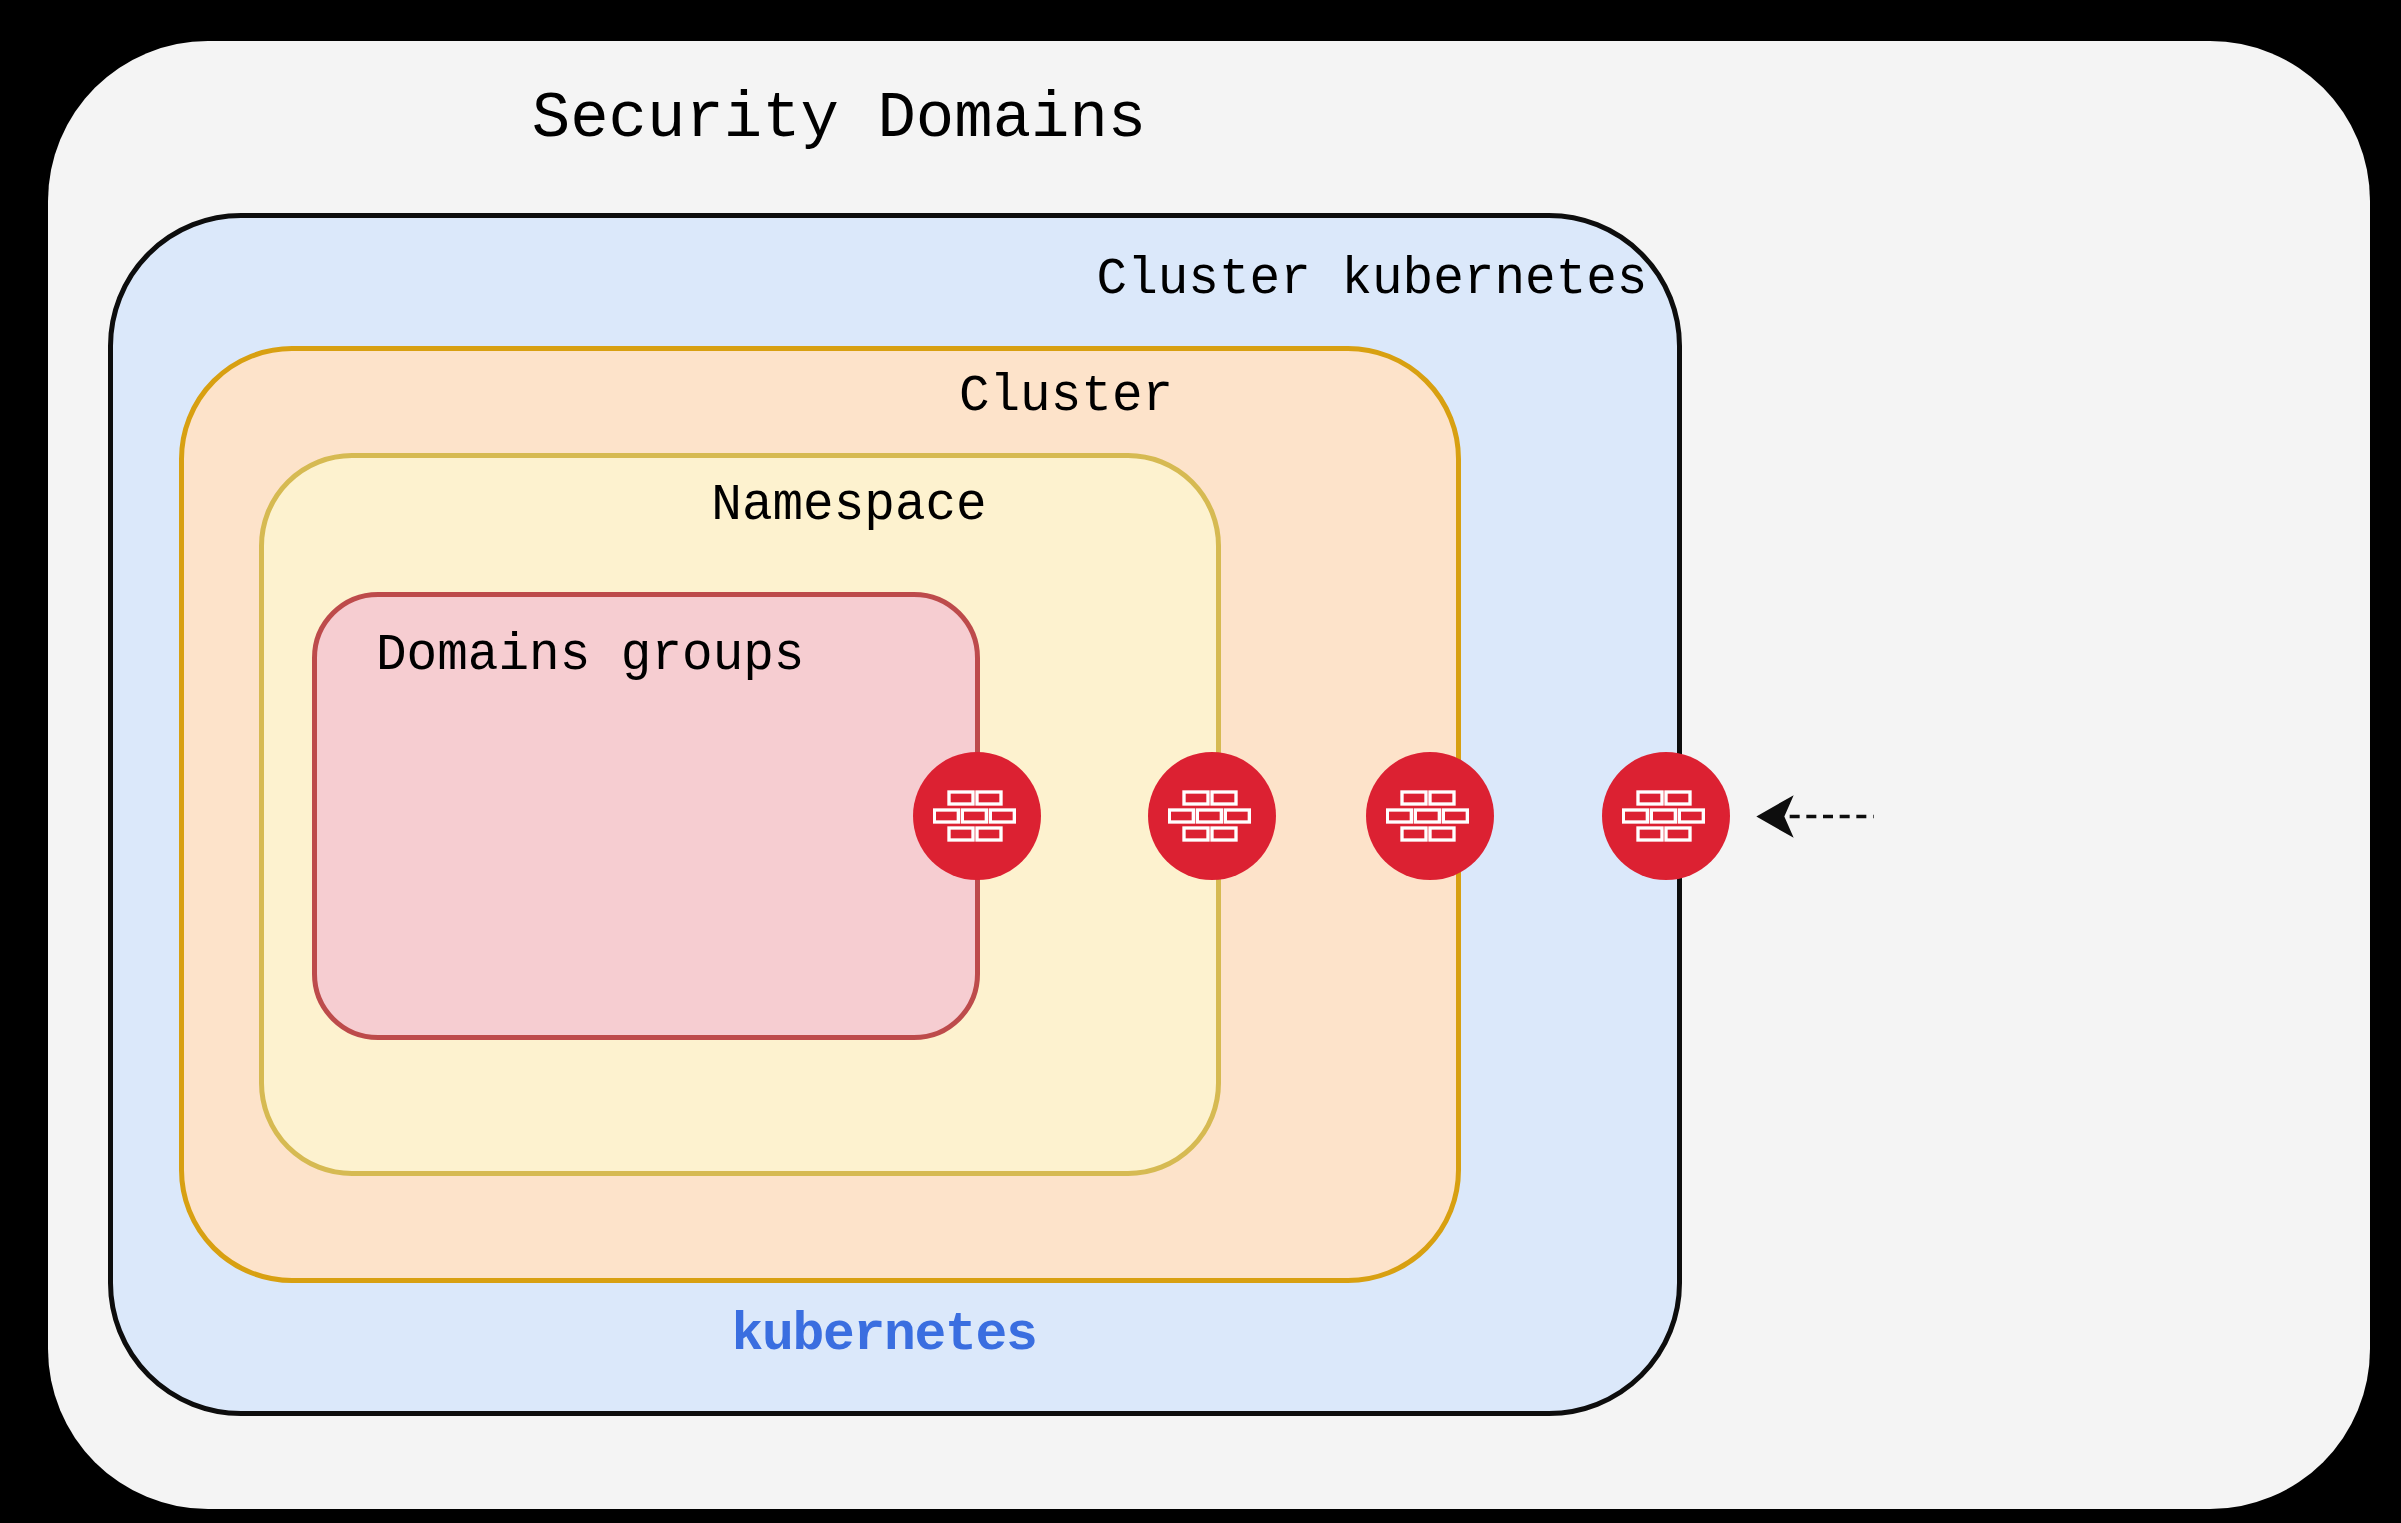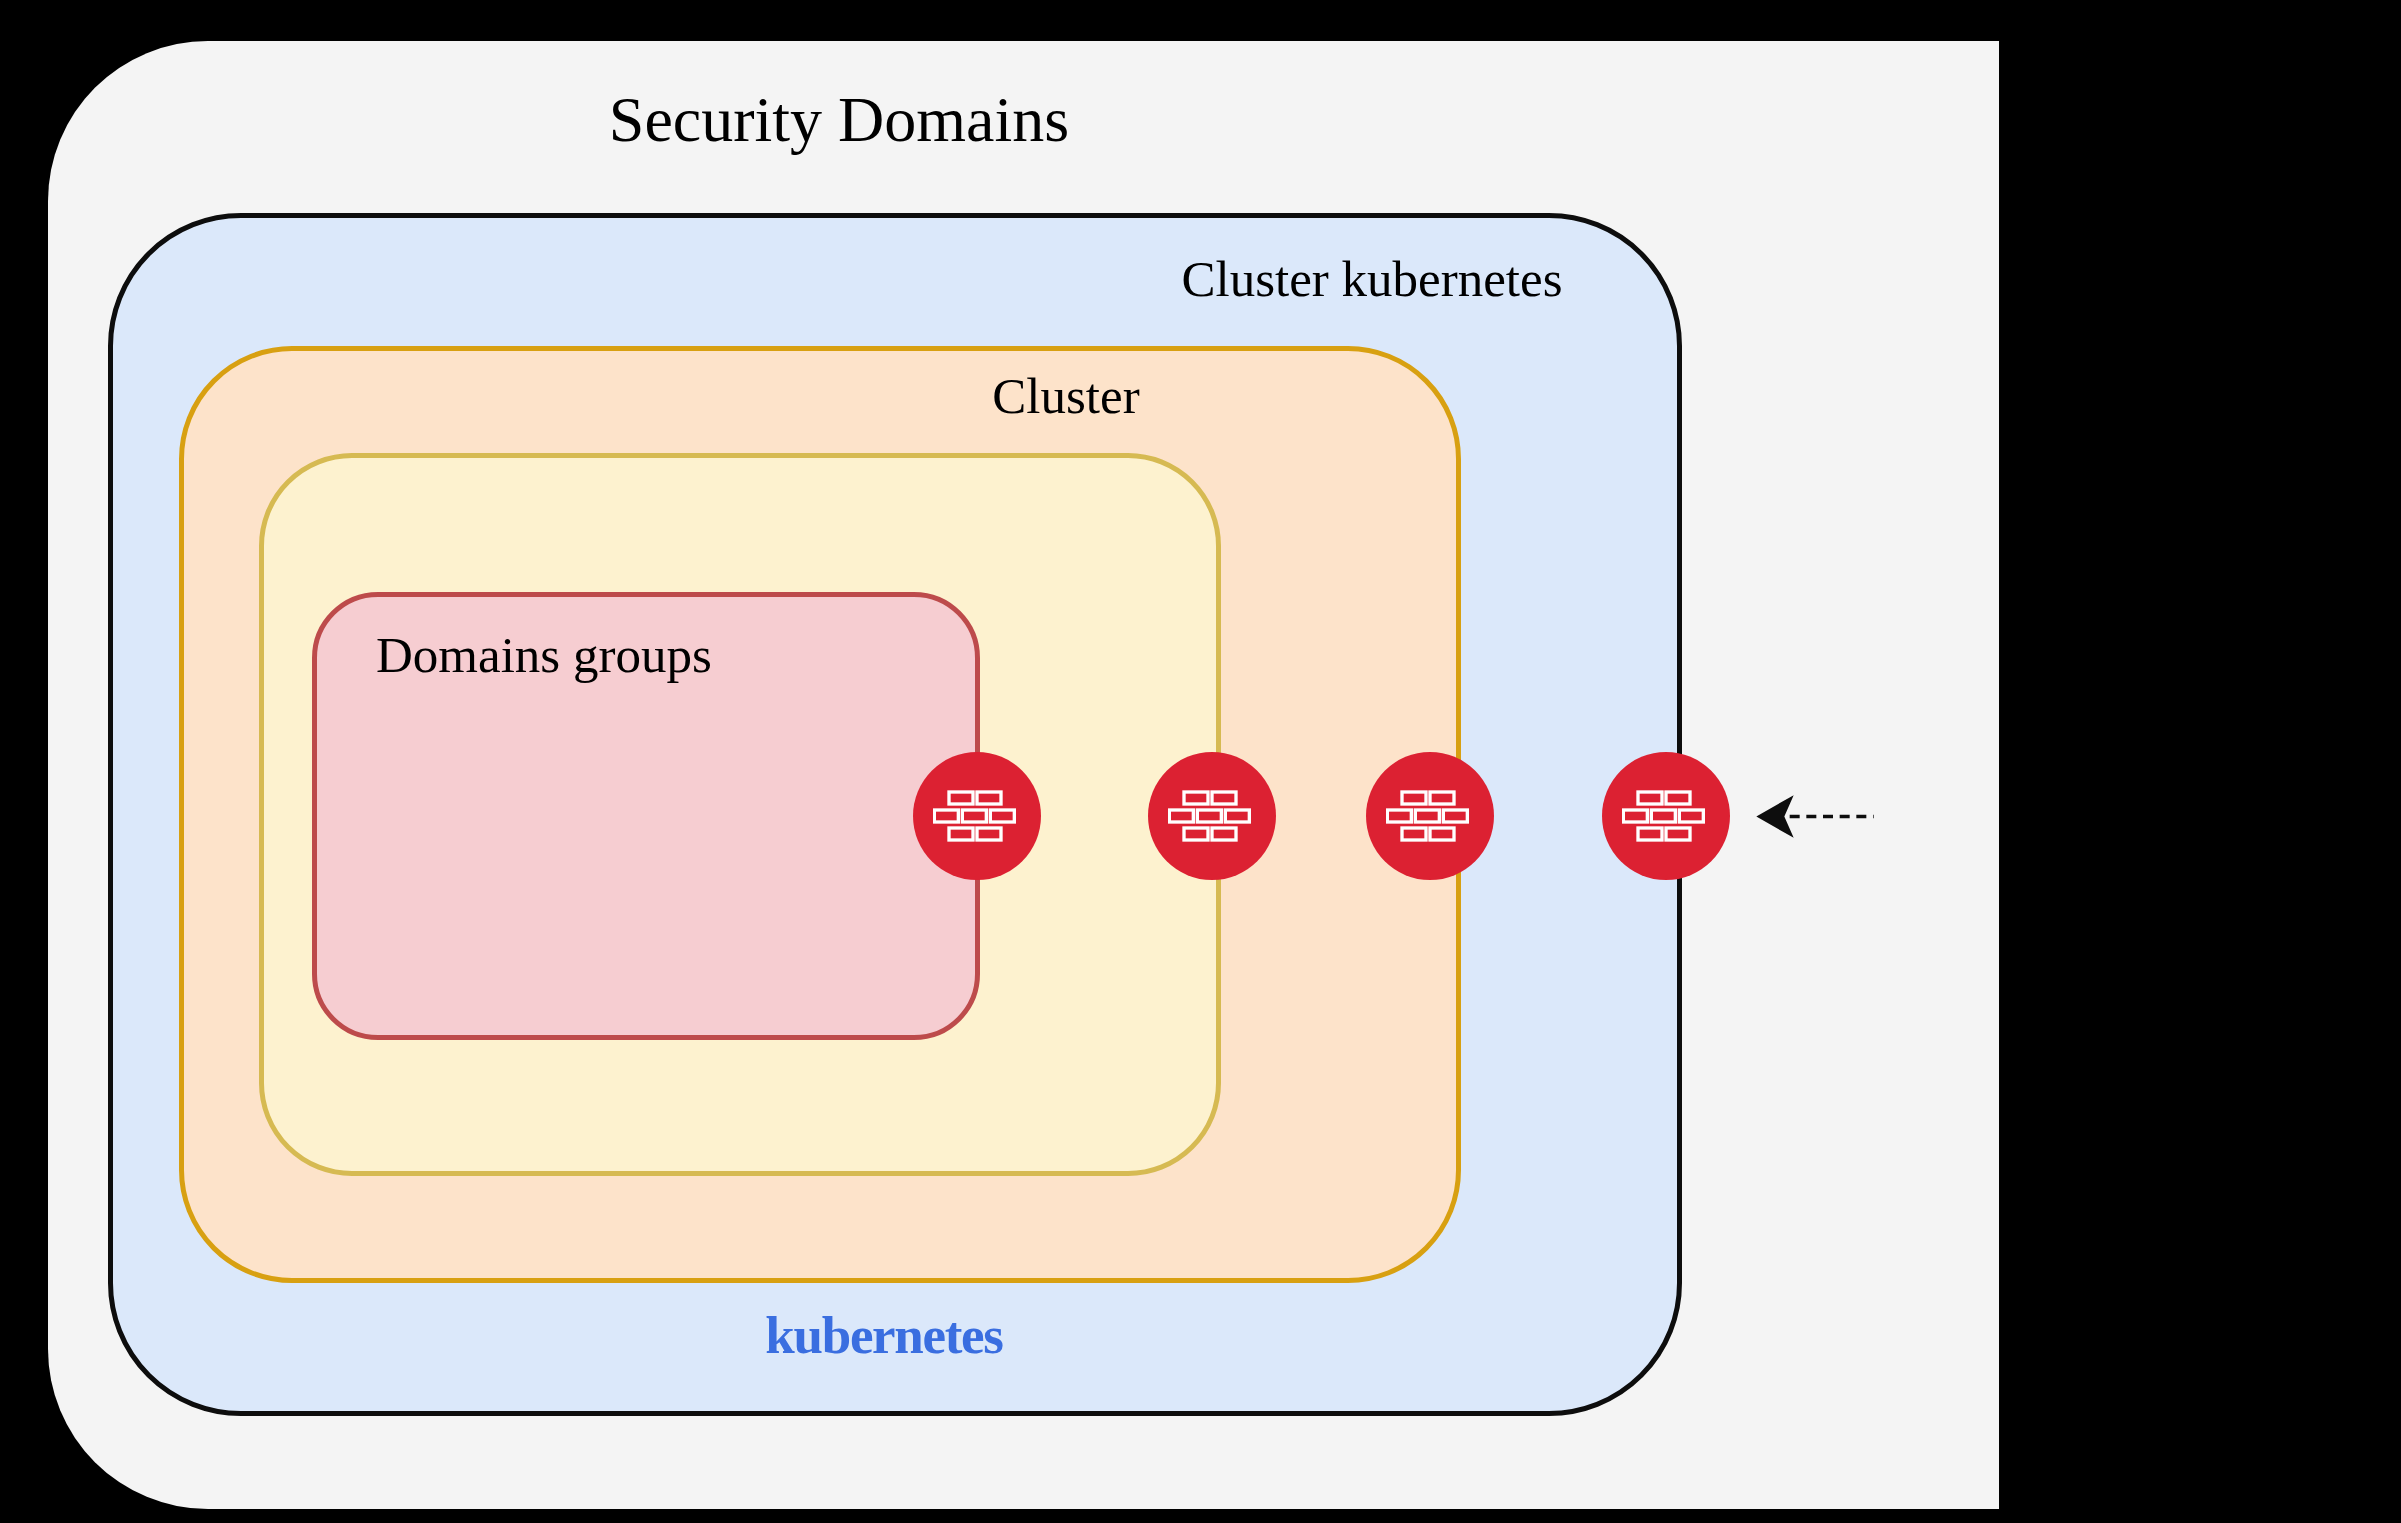--- a/index.html
+++ b/index.html
@@ -2,24 +2,24 @@
 <html style="--background: #000000; --outer-fill: #f4f4f4; --cluster-fill: #dbe8fa; --cluster-border: #0d0d0d; --tenant-fill: #fde3ca; --tenant-border: #d8a011; --namespace-fill: #fdf2cf; --namespace-border: #d6ba52; --endpoint-fill: #f6cdd1; --endpoint-border: #bd4b4b; --firewall-red: #dc2132; --kubernetes-blue: #3a6ee0; --text: #000000;font-size:10.6px"><head>
 <meta charset="utf-8">
 <style>
   html, body {
     margin: 0;
     padding: 0;
     background: #000;
   }
   .canvas {
     position: relative;
-    width: 1999px;
+    width: 2401px;
     height: 1524px;
     background: var(--background, #000);
-    font-family: Liberation Serif, serif;
+    font-family: Liberation Mono, monospace;
     color: var(--text, #000);
     overflow: hidden;
   }
   .box {
     position: absolute;
     box-sizing: border-box;
   }
   .outer-box {
     left: 48px; top: 41px;
     width: 2322px; height: 1468px;
@@ -115,20 +115,21 @@
         <div class="box namespace-box">
           <div class="box endpoint-box"></div>
         </div>
       </div>
     </div>
   </div>
 
   <div class="label centered title-label">Security Domains</div>
   <div class="label centered cluster-label">Cluster kubernetes</div>
   <div class="label centered tenant-label">Cluster</div>
+  <div class="label centered namespace-label">Namespace</div>
   <div class="label endpoint-label">Domains groups</div>
   <div class="label centered kubernetes-label">kubernetes</div>
 
   <div class="fw-circle fw-c1">
     <svg width="88" height="52" viewBox="0 0 132 78">
       <rect x="24" y="3" width="36" height="18"></rect>
         <rect x="66" y="3" width="36" height="18"></rect>
       <rect x="2" y="30" width="36" height="18"></rect>
         <rect x="44" y="30" width="36" height="18"></rect>
         <rect x="86" y="30" width="36" height="18"></rect>

